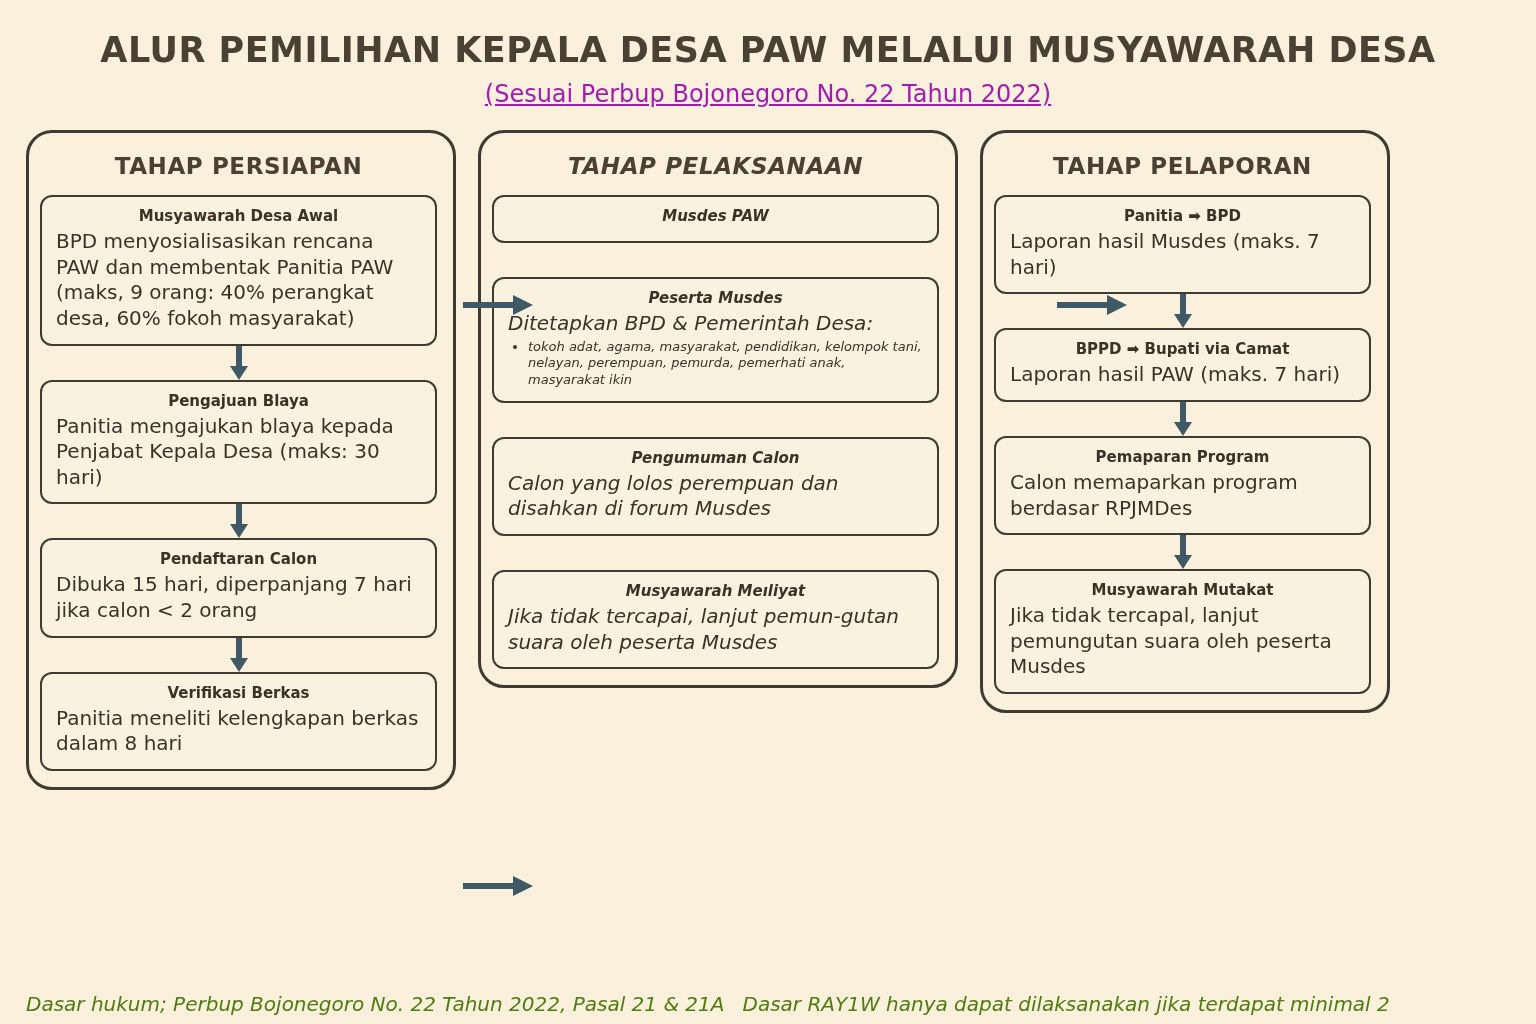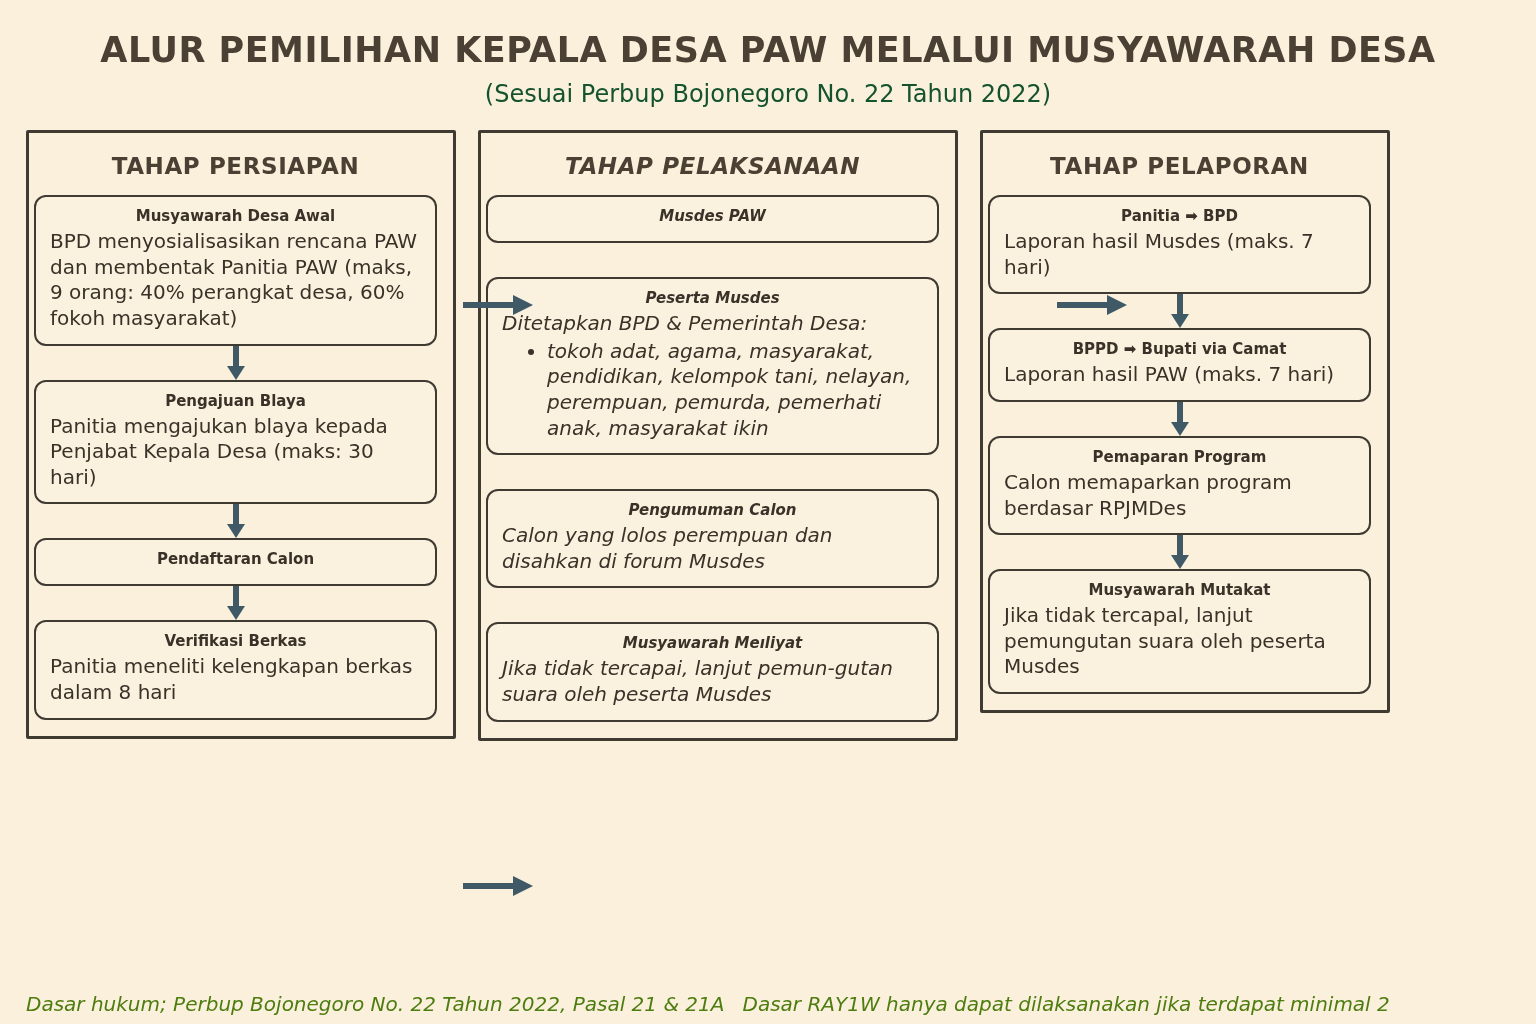--- a/index.html
+++ b/index.html
@@ -25,35 +25,36 @@
     font-size: 35px;
     font-weight: bold;
     letter-spacing: 0.5px;
     color: #4a4034;
     padding-top: 30px;
     line-height: 1.15;
   }
   .subtitle {
     text-align: center;
     font-size: 24px;
-    color: #14532d;
+    color: #a21caf;
     padding-top: 10px;
+    text-decoration: underline;
   }
   .columns {
     display: flex;
     gap: 22px;
     padding: 22px 26px 0 26px;
     align-items: flex-start;
     box-sizing: border-box;
   }
   .column {
     border: 3px solid #3f3a32;
-    border-radius: 2px;
+    border-radius: 26px;
     background: #faf0dc;
-    padding: 14px 16px 16px 5px;
+    padding: 14px 16px 16px 11px;
     box-sizing: border-box;
     position: relative;
   }
   .col-prep   { width: 430px; }
   .col-exec   { width: 480px; font-style: italic; }
   .col-report { width: 410px; }
   .col-head {
     text-align: center;
     font-size: 23px;
     font-weight: bold;
@@ -80,23 +81,22 @@
     font-size: 20px;
     line-height: 1.28;
     color: #3a3228;
   }
   .card-body.center { text-align: center; }
   .bullets {
     margin: 2px 0 0 0;
     padding-left: 20px;
   }
   .bullets li {
-    font-size: 20px;
+    font-size: 13px;
     line-height: 1.28;
-    margin-left: 25px;
   }
   .v-arrow {
     height: 34px;
     display: flex;
     align-items: center;
     justify-content: center;
   }
   .v-arrow svg { display: block; }
   .h-arrow {
     position: absolute;
@@ -153,20 +153,21 @@
 
       <div class="v-arrow">
         <svg width="24" height="34" viewBox="0 0 24 34">
             <line x1="12" y1="0" x2="12" y2="22" stroke="#3f5a66" stroke-width="6"></line>
             <polygon points="12,34 3,20 21,20" fill="#3f5a66"></polygon>
           </svg>
       </div>
 
       <div class="card">
         <div class="card-title">Pendaftaran Calon</div>
+        <div class="card-body">Dibuka 15 hari, diperpanjang 7 hari jika calon &lt; 2 orang</div>
       </div>
 
       <div class="v-arrow">
         <svg width="24" height="34" viewBox="0 0 24 34">
             <line x1="12" y1="0" x2="12" y2="22" stroke="#3f5a66" stroke-width="6"></line>
             <polygon points="12,34 3,20 21,20" fill="#3f5a66"></polygon>
           </svg>
       </div>
 
       <div class="card">

